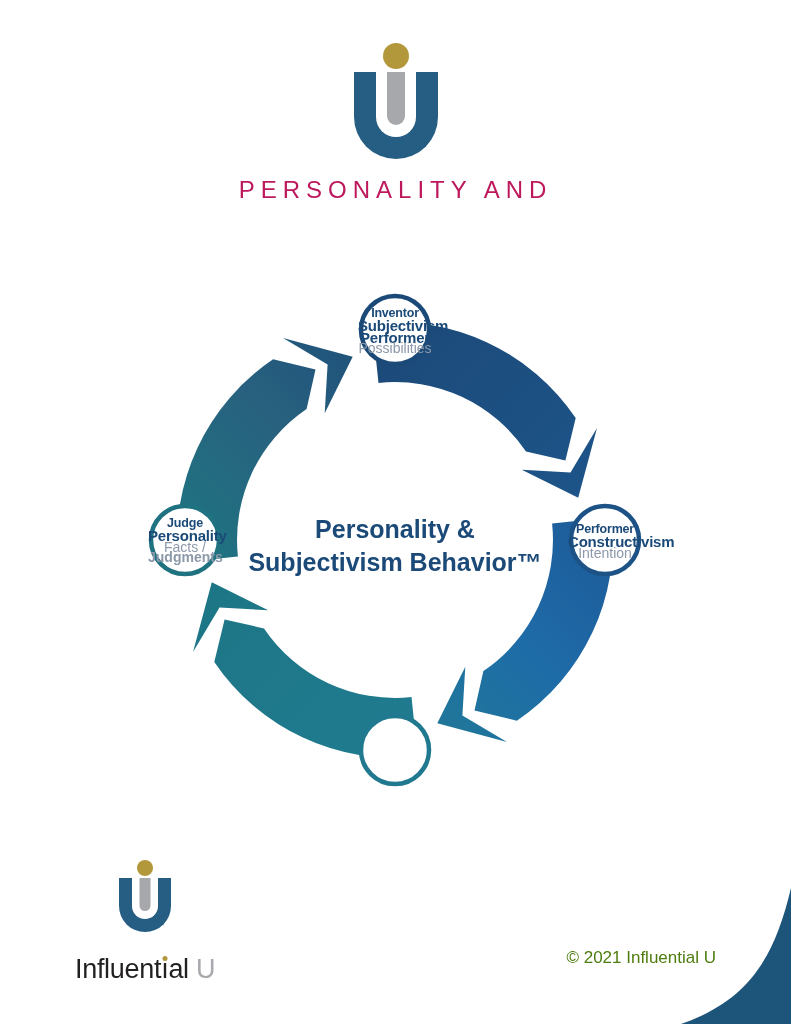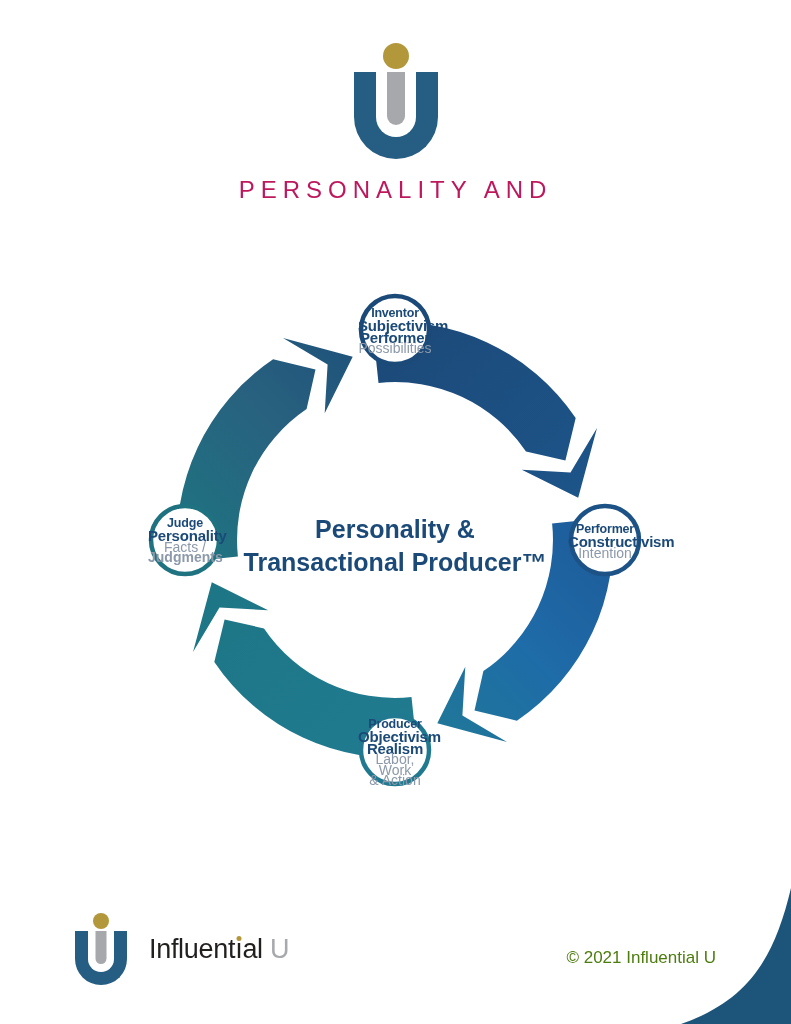--- a/index.html
+++ b/index.html
@@ -26,21 +26,21 @@
     text-align:center;font-weight:bold;font-size:25px;line-height:33px;white-space:nowrap;}
   .node{position:absolute;transform:translate(-50%,-50%);width:74px;text-align:center;}
   .node .nt{font-weight:bold;font-size:12.5px;line-height:13px;letter-spacing:-0.2px;}
   .node .nb{font-weight:bold;font-size:15px;line-height:11.5px;letter-spacing:-0.2px;}
   .node .nl{font-size:14px;line-height:10.5px;}
   .n-inventor{left:250px;top:40px;}
   .n-performer{left:460px;top:250px;}
   .n-producer{left:250px;top:462px;}
   .n-judge{left:40px;top:250px;}
   
-  .brand-footer{position:absolute;left:75px;bottom:39px;display:flex;align-items:center;gap:22px;}
+  .brand-footer{position:absolute;left:75px;bottom:39px;display:flex;align-items:center;gap:22px;flex-direction:column;}
   .logo-sm{position:relative;width:52px;height:72px;}
   .logo-sm .gold-dot{position:absolute;left:50%;top:0;transform:translateX(-50%);
     width:16px;height:16px;border-radius:50%;}
   .logo-sm .u-shape{position:absolute;left:0;top:18px;width:52px;height:54px;box-sizing:border-box;
     border-left:13px solid;border-right:13px solid;border-bottom:13px solid;
     border-bottom-left-radius:27px;border-bottom-right-radius:27px;}
   .logo-sm .i-stem{position:absolute;left:50%;top:18px;transform:translateX(-50%);
     width:11px;height:33px;border-radius:0 0 6px 6px;}
   .brand-text{font-size:27px;letter-spacing:-0.3px;white-space:nowrap;}
   .idot-wrap{position:relative;display:inline-block;}
@@ -93,43 +93,36 @@
       <path d="M 33.2 272.8 A 218 218 0 0 1 128.1 69.3 L 170.5 79.6 L 161.6 119.0 A 158 158 0 0 0 92.9 266.5 Z" fill="url(#g3)"></path>
       <path d="M 138.0 48.0 L 207.7 66.8 L 179.7 123.2 L 182.6 74.5 Z" fill="url(#g3)"></path>
       <circle cx="250.0" cy="40.0" r="34" fill="#ffffff" stroke="#1b4a78" stroke-width="4.5"></circle>
       <circle cx="460.0" cy="250.0" r="34" fill="#ffffff" stroke="#1c5286" stroke-width="4.5"></circle>
       <circle cx="250.0" cy="460.0" r="34" fill="#ffffff" stroke="#20798f" stroke-width="4.5"></circle>
       <circle cx="40.0" cy="250.0" r="34" fill="#ffffff" stroke="#1f7280" stroke-width="4.5"></circle>
     </svg>
 
   <div class="center-label" style="color: rgb(27, 74, 120);">
     <div>Personality &amp;</div>
-    <div>Transactional Producer™</div>
+    <div>Subjectivism Behavior™</div>
   </div>
 
   <div class="node n-inventor">
     <div class="nt" style="color: rgb(27, 74, 120);">Inventor</div>
     <div class="nb" style="color: rgb(27, 74, 120);">Subjectivism</div>
     <div class="nb" style="color: rgb(27, 74, 120);">Performer</div>
     <div class="nl" style="color: rgb(140, 153, 170);">Possibilities</div>
   </div>
 
   <div class="node n-performer">
     <div class="nt" style="color: rgb(27, 74, 120);">Performer</div>
     <div class="nb" style="color: rgb(27, 74, 120);">Constructivism</div>
     <div class="nl" style="color: rgb(140, 153, 170);">Intention</div>
   </div>
 
-  <div class="node n-producer">
-    <div class="nt" style="color: rgb(27, 74, 120);">Producer</div>
-    <div class="nb" style="color: rgb(27, 74, 120);">Objectivism</div>
-    <div class="nb" style="color: rgb(27, 74, 120);">Realism</div>
-    <div class="nl" style="color: rgb(140, 153, 170);">Labor, Work</div>
-    <div class="nl" style="color: rgb(140, 153, 170);">&amp; Action</div>
-  </div>
 
   <div class="node n-judge">
     <div class="nt" style="color: rgb(27, 74, 120);">Judge</div>
     <div class="nb" style="color: rgb(27, 74, 120);">Personality</div>
     <div class="nl" style="color: rgb(140, 153, 170);">Facts /</div>
     <div class="nl" style="color: rgb(140, 153, 170); font-weight: bold;">Judgments</div>
   </div>
 </div>
 
 <div class="brand-footer">

